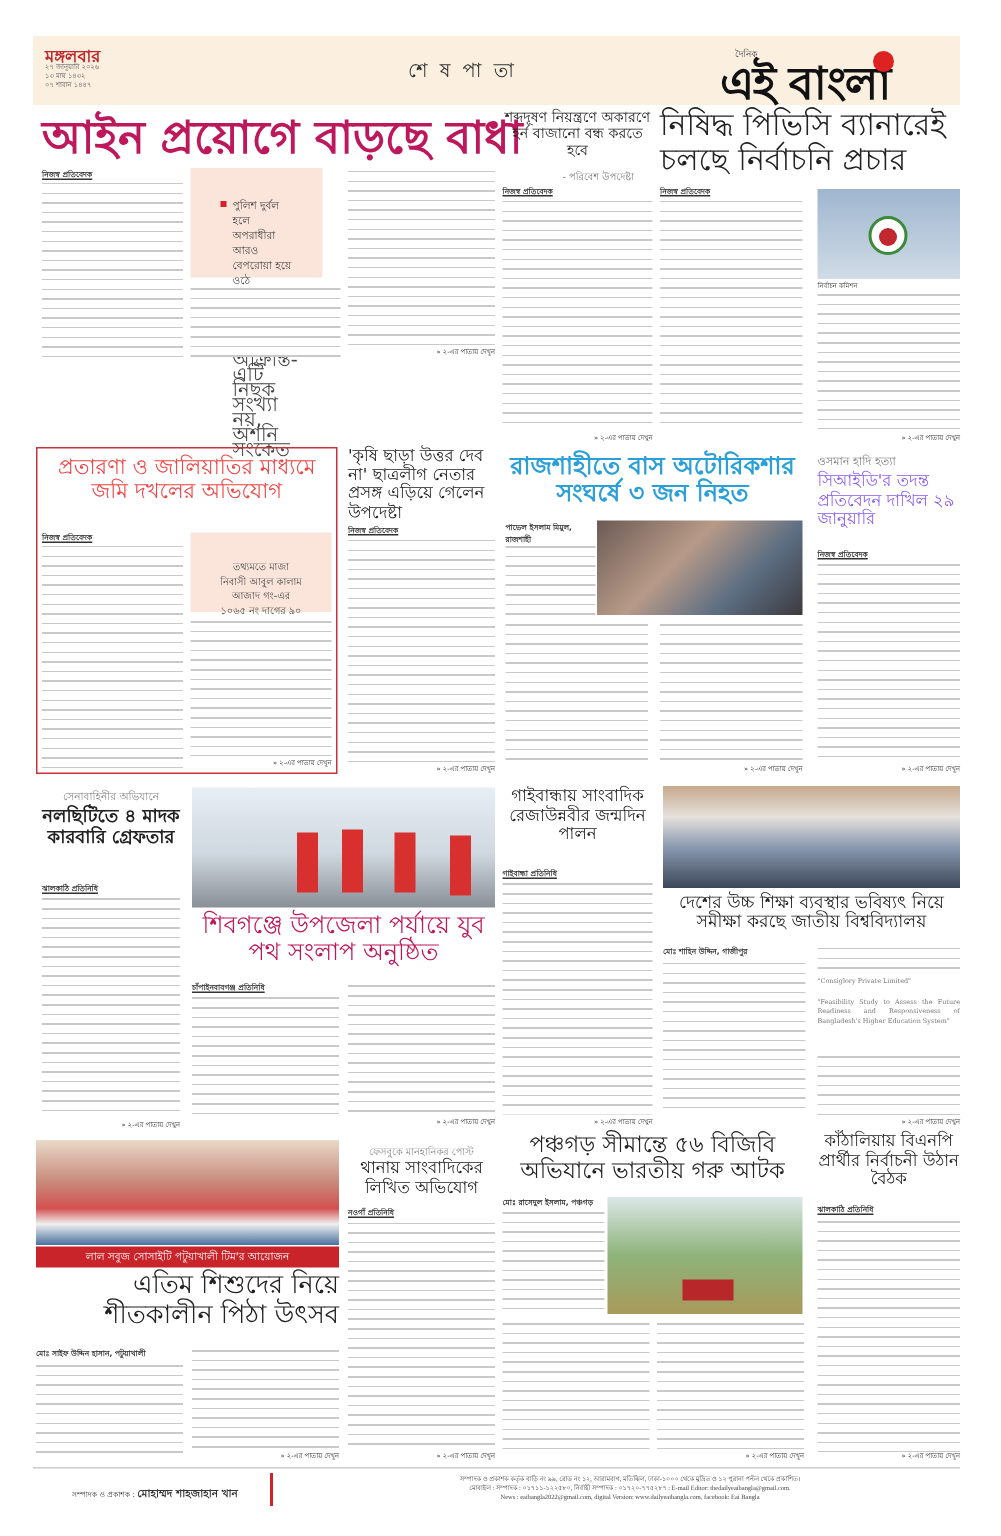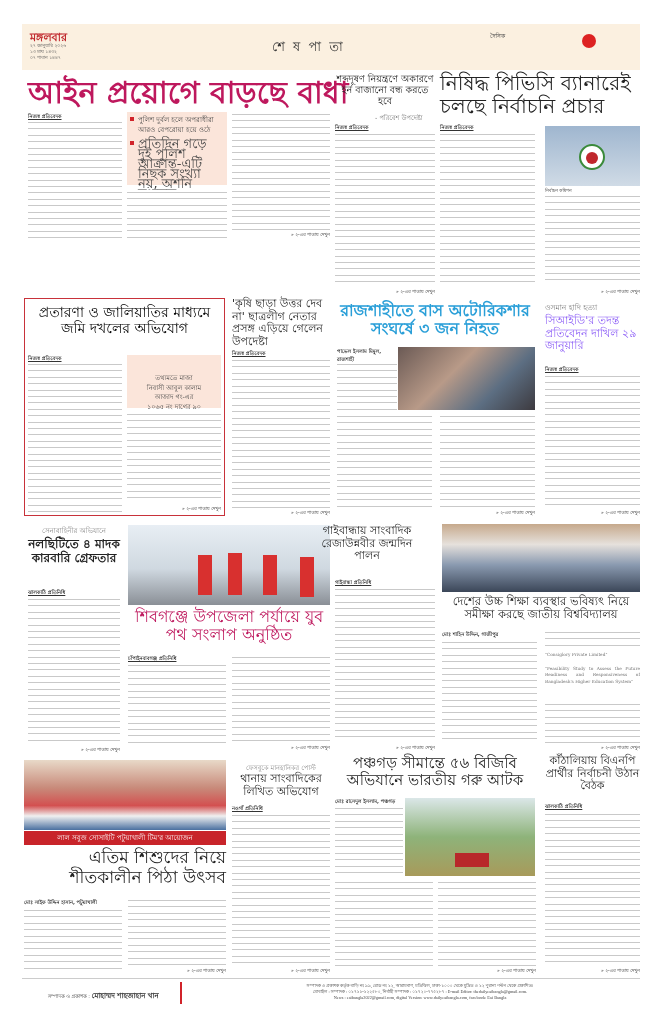--- a/index.html
+++ b/index.html
@@ -28,27 +28,28 @@
 
 <div class="abs masthead">
   <div class="abs day">মঙ্গলবার</div>
   <div class="abs dates">
     <div>২৭ জানুয়ারি ২০২৬</div>
     <div>১৩ মাঘ ১৪৩২</div>
     <div>০৭ শাবান ১৪৪৭</div>
   </div>
   <div class="abs section">শে ষ পা তা</div>
   <div class="abs logo-small">দৈনিক</div>
+  <div class="abs logo">এই বাংলা</div>
   <div class="abs logo-dot"></div>
 </div>
 
 <div class="abs hl red" style="left:28px;top:76px;font-size:30px;font-weight:bold;white-space:nowrap">আইন প্রয়োগে বাড়ছে বাধা</div>
 <div class="abs byline" style="left:28px;top:113px">নিজস্ব প্রতিবেদক</div>
 <div class="abs lines" style="left:28px;top:120px;width:94px;height:118px"></div>
-<div class="abs callout" style="left:127px;top:112px;width:100px;height:73px;padding:3px">
+<div class="abs callout" style="left:127px;top:112px;width:88px;height:73px;padding:20px">
   <div style="font-size:7px;line-height:10px;color:#444;margin-bottom:4px;padding-left:8px;position:relative"><span style="position:absolute;left:0;top:2px;width:4px;height:4px;background:#d1232a"></span><span>পুলিশ দুর্বল হলে অপরাধীরা আরও বেপরোয়া হয়ে ওঠে</span></div>
   <div style="font-size:13px;line-height:10px;color:#444;padding-left:8px;position:relative"><span style="position:absolute;left:0;top:2px;width:4px;height:4px;background:#d1232a"></span><span>প্রতিদিন গড়ে দুই পুলিশ আক্রান্ত-এটি নিছক সংখ্যা নয়, অশনি সংকেত</span></div>
 </div>
 <div class="abs lines" style="left:127px;top:190px;width:100px;height:48px"></div>
 <div class="abs lines" style="left:232px;top:112px;width:98px;height:118px"></div>
 <div class="abs cont" style="left:232px;top:232px;width:98px">» ২-এর পাতায় দেখুন</div>
 
 <div class="abs hl" style="left:335px;top:74px;width:100px;font-size:9.5px;text-align:center;color:#222">শব্দদূষণ নিয়ন্ত্রণে অকারণে হর্ন বাজানো বন্ধ করতে হবে</div>
 <div class="abs" style="left:375px;top:113px;font-size:6.5px;color:#777">- পরিবেশ উপদেষ্টা</div>
 <div class="abs byline" style="left:335px;top:124px">নিজস্ব প্রতিবেদক</div>
@@ -61,21 +62,21 @@
 <div class="abs img" style="left:545px;top:126px;width:95px;height:60px;background:linear-gradient(#9fb6cf,#d0dbe6)">
   <div style="position:absolute;left:34px;top:18px;width:26px;height:26px;border-radius:50%;background:#fff;border:2px solid #3a8a3a">
       <div style="margin:6px auto;width:12px;height:12px;border-radius:50%;background:#c0282d"></div>
     </div>
 </div>
 <div class="abs" style="left:545px;top:188px;font-size:4.5px;color:#333">নির্বাচন কমিশন</div>
 <div class="abs lines" style="left:545px;top:194px;width:95px;height:92px"></div>
 <div class="abs cont" style="left:545px;top:289px;width:95px">» ২-এর পাতায় দেখুন</div>
 
 <div class="abs box-red" style="left:24px;top:298px;width:201px;height:218px"></div>
-<div class="abs hl" style="left:28px;top:304px;width:193px;font-size:14px;text-align:center;color:#000000">প্রতারণা ও জালিয়াতির মাধ্যমে জমি দখলের অভিযোগ</div>
+<div class="abs hl" style="left:28px;top:304px;width:193px;font-size:14px;text-align:center;color:#ef4444">প্রতারণা ও জালিয়াতির মাধ্যমে জমি দখলের অভিযোগ</div>
 <div class="abs byline" style="left:28px;top:355px">নিজস্ব প্রতিবেদক</div>
 <div class="abs lines" style="left:28px;top:362px;width:94px;height:150px"></div>
 <div class="abs callout" style="left:127px;top:355px;width:94px;height:53px;padding:19px;font-size:6.5px;line-height:9.5px;text-align:center;color:#444">তথ্যমতে মাজা নিবাসী আবুল কালাম আজাদ গং-এর ১০৬৫ নং দাগের ৯০ শতক জমি ভুয়া দলিল করে আত্মসাৎ করেন।</div>
 <div class="abs lines" style="left:127px;top:412px;width:94px;height:92px"></div>
 <div class="abs cont" style="left:127px;top:506px;width:94px">» ২-এর পাতায় দেখুন</div>
 
 <div class="abs hl" style="left:232px;top:298px;width:98px;font-size:11px;color:#222">'কৃষি ছাড়া উত্তর দেব না' ছাত্রলীগ নেতার প্রসঙ্গ এড়িয়ে গেলেন উপদেষ্টা</div>
 <div class="abs byline" style="left:232px;top:350px">নিজস্ব প্রতিবেদক</div>
 <div class="abs lines" style="left:232px;top:358px;width:98px;height:150px"></div>
 <div class="abs cont" style="left:232px;top:510px;width:98px">» ২-এর পাতায় দেখুন</div>
@@ -105,21 +106,21 @@
   <div style="position:absolute;left:100px;top:28px;width:14px;height:42px;background:#d8302f"></div>
   <div style="position:absolute;left:135px;top:30px;width:14px;height:40px;background:#d8302f"></div>
   <div style="position:absolute;left:172px;top:32px;width:14px;height:40px;background:#d8302f"></div>
 </div>
 <div class="abs hl red" style="left:128px;top:608px;width:202px;font-size:16px;text-align:center">শিবগঞ্জে উপজেলা পর্যায়ে যুব পথ সংলাপ অনুষ্ঠিত</div>
 <div class="abs byline" style="left:128px;top:655px">চাঁপাইনবাবগঞ্জ প্রতিনিধি</div>
 <div class="abs lines" style="left:128px;top:663px;width:98px;height:80px"></div>
 <div class="abs lines" style="left:232px;top:655px;width:98px;height:88px"></div>
 <div class="abs cont" style="left:232px;top:745px;width:98px">» ২-এর পাতায় দেখুন</div>
 
-<div class="abs hl" style="left:317px;top:525px;width:100px;font-size:11px;text-align:center;color:#222">গাইবান্ধায় সাংবাদিক রেজাউন্নবীর জন্মদিন পালন</div>
+<div class="abs hl" style="left:335px;top:525px;width:100px;font-size:11px;text-align:center;color:#222">গাইবান্ধায় সাংবাদিক রেজাউন্নবীর জন্মদিন পালন</div>
 <div class="abs byline" style="left:335px;top:579px">গাইবান্ধা প্রতিনিধি</div>
 <div class="abs lines" style="left:335px;top:587px;width:100px;height:156px"></div>
 <div class="abs cont" style="left:335px;top:745px;width:100px">» ২-এর পাতায় দেখুন</div>
 
 <div class="abs img" style="left:442px;top:524px;width:198px;height:68px;background:linear-gradient(#c6a98c,#e6e1dc 30%,#8a9ab0 60%,#3b4658)"></div>
 <div class="abs hl" style="left:442px;top:595px;width:198px;font-size:11.5px;text-align:center;color:#222">দেশের উচ্চ শিক্ষা ব্যবস্থার ভবিষ্যৎ নিয়ে সমীক্ষা করছে জাতীয় বিশ্ববিদ্যালয়</div>
 <div class="abs byline" style="left:442px;top:631px;text-decoration:none">মোঃ শাহিন উদ্দিন, গাজীপুর</div>
 <div class="abs lines" style="left:442px;top:640px;width:95px;height:104px"></div>
 <div class="abs lines" style="left:545px;top:630px;width:95px;height:20px"></div>
 <div class="abs txt" style="left:545px;top:652px;width:95px;height:12px;color:#777">"Consiglory Private Limited"</div>

